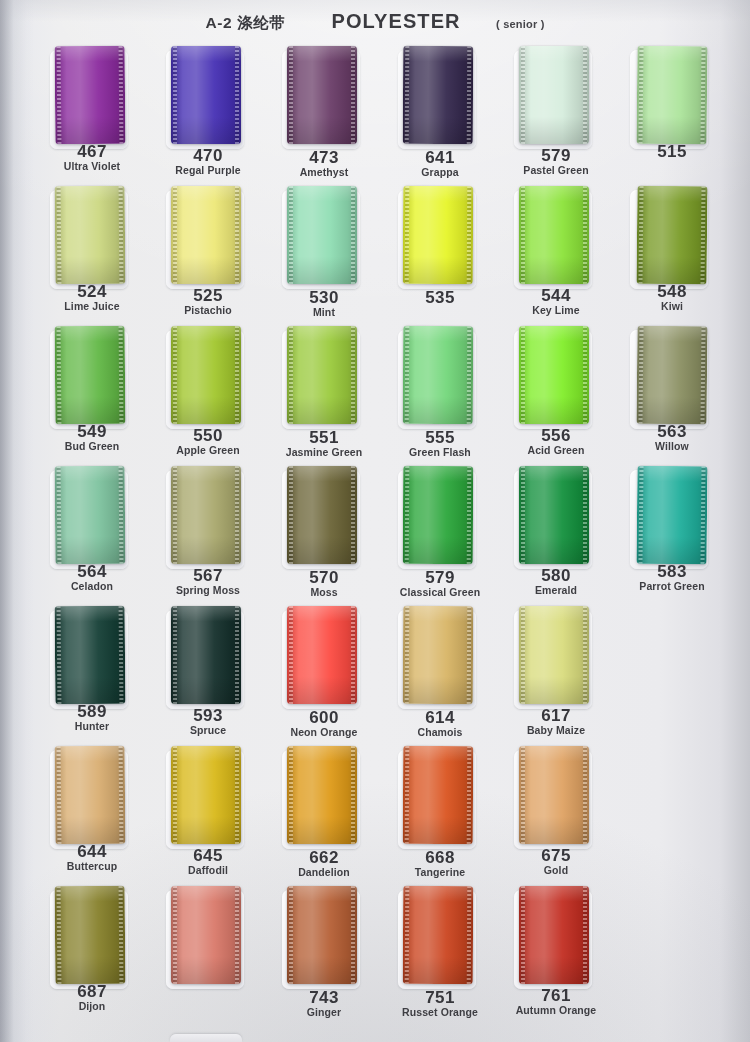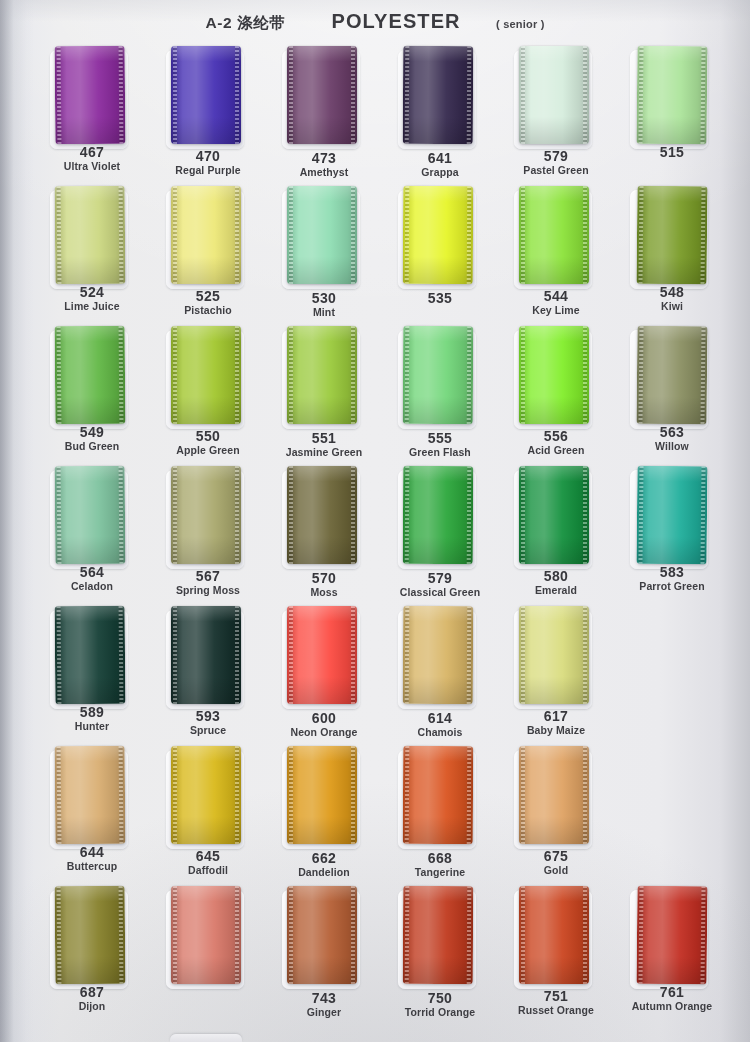--- a/index.html
+++ b/index.html
@@ -167,21 +167,21 @@
   
   .label {
     position: absolute;
     left: 0;
     top: 104px;
     width: 116px;
     text-align: center;
     color: #3a3a3f;
   }
   .code {
-    font-size: 14px;
+    font-size: 17px;
     line-height: 16px;
     letter-spacing: .4px;
     color: #37373c;
     text-align: center;
   }
   .name {
     font-size: 10.5px;
     line-height: 13px;
     letter-spacing: .1px;
     color: #3e3e43;
@@ -744,34 +744,20 @@
             <div class="stitch-l"></div>
             <div class="stitch-r"></div>
           </div>
           <div class="label">
             <div class="code">743</div>
             <div class="name">Ginger</div>
           </div>
         </div>
         <div class="cell">
           <div class="slot"></div>
-          <div class="chip" title="750 Torrid Orange">
-            <div class="fill" style="background: rgb(192, 58, 30);"></div>
-            <div class="sheen"></div>
-            <div class="band"></div>
-            <div class="stitch-l"></div>
-            <div class="stitch-r"></div>
-          </div>
-          <div class="label">
-            <div class="code">750</div>
-            <div class="name">Torrid Orange</div>
-          </div>
-        </div>
-        <div class="cell">
-          <div class="slot"></div>
           <div class="chip" title="751 Russet Orange">
             <div class="fill" style="background: rgb(203, 69, 32);"></div>
             <div class="sheen"></div>
             <div class="band"></div>
             <div class="stitch-l"></div>
             <div class="stitch-r"></div>
           </div>
           <div class="label">
             <div class="code">751</div>
             <div class="name">Russet Orange</div>

